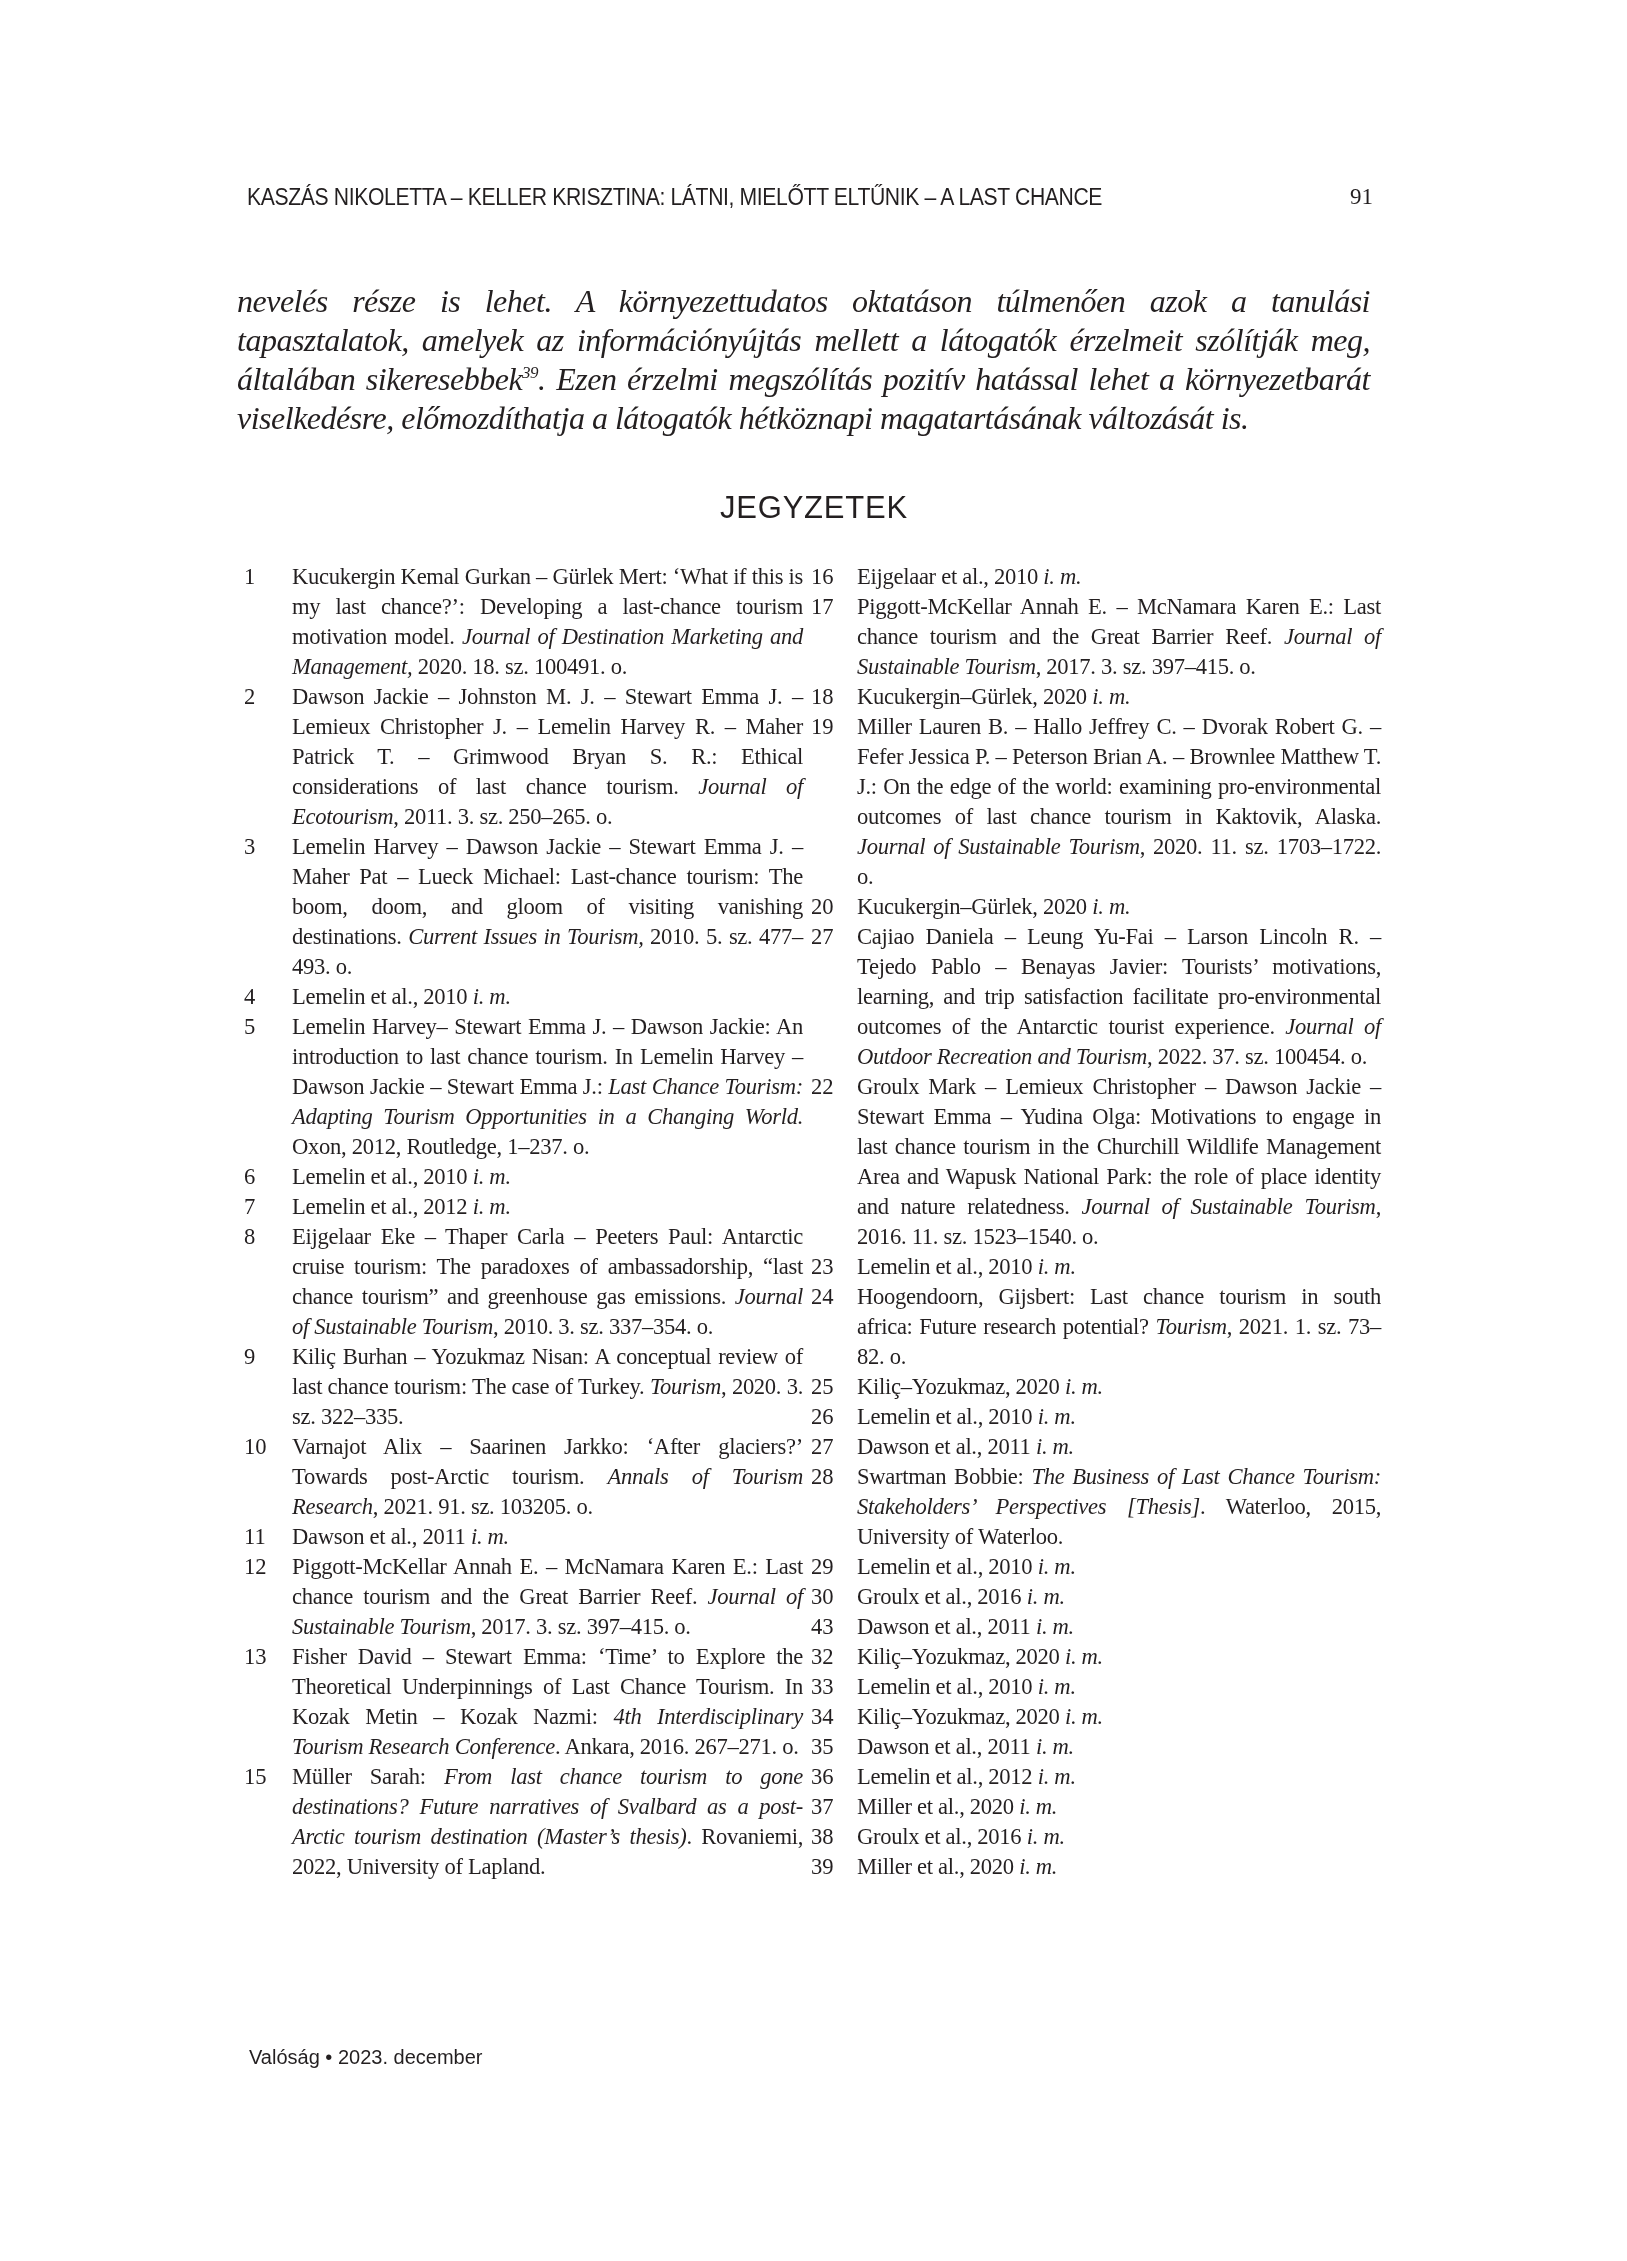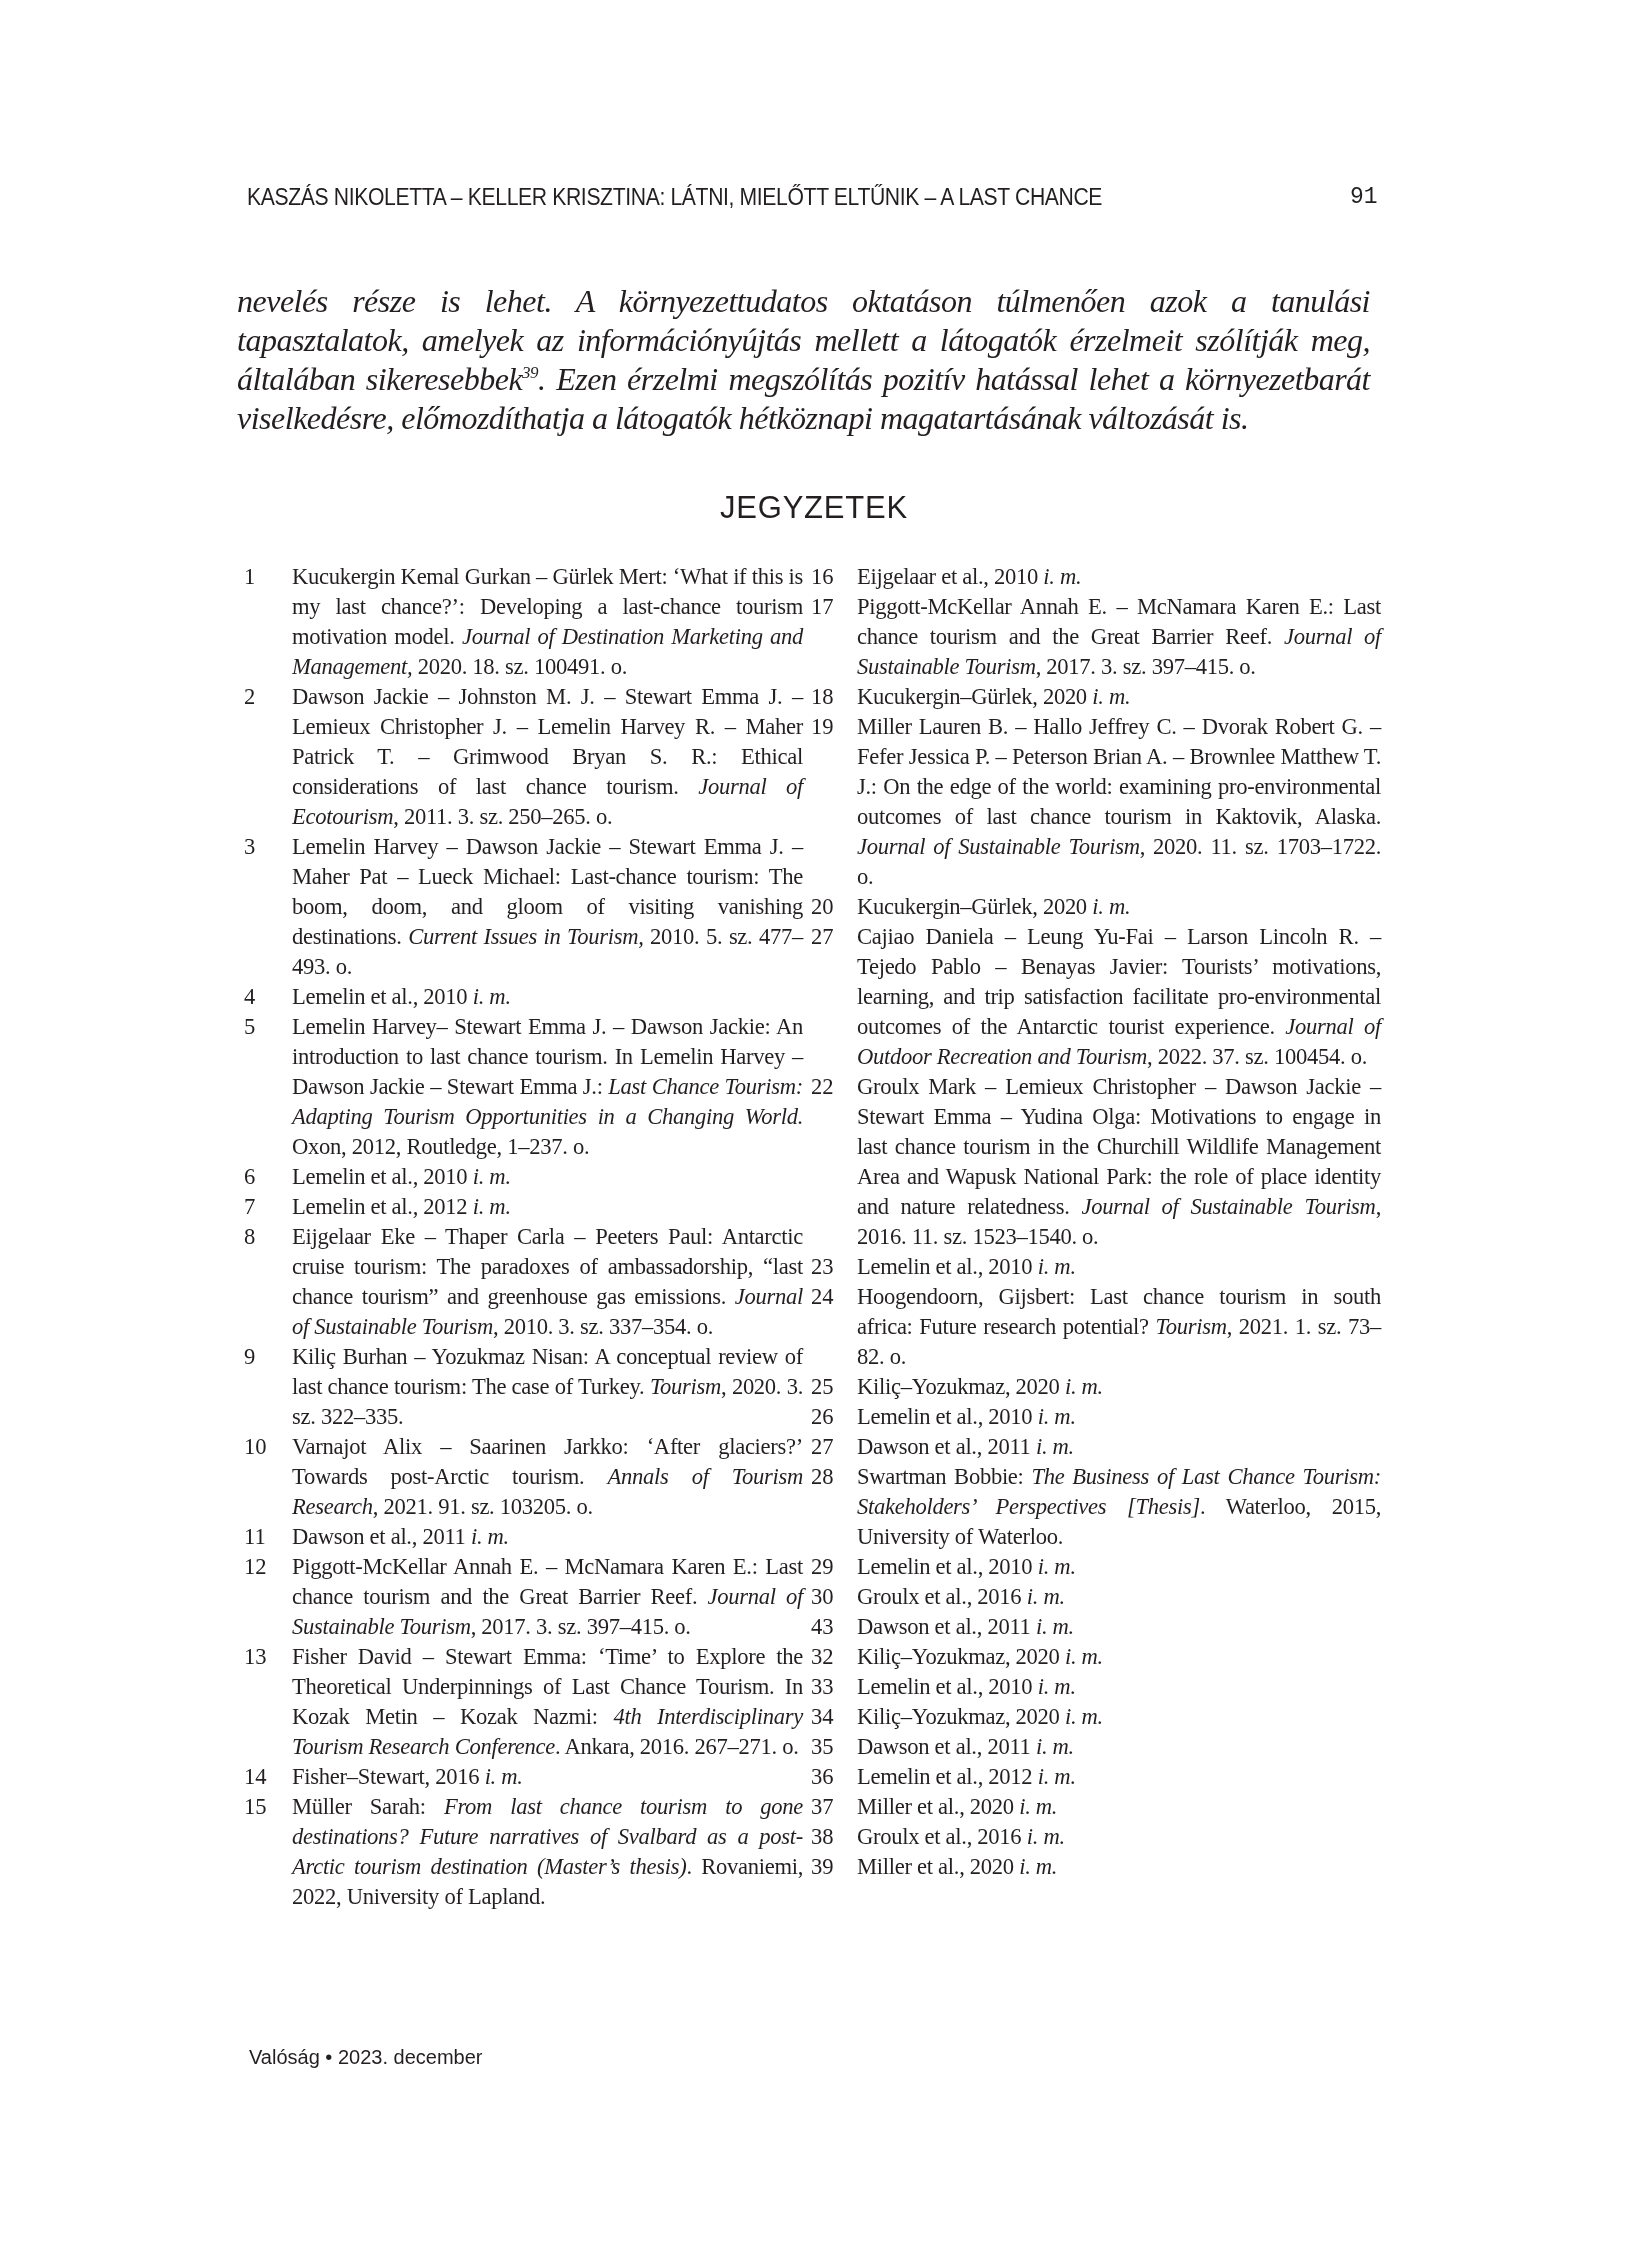--- a/index.html
+++ b/index.html
@@ -5,21 +5,21 @@
   html, body { margin: 0; padding: 0; background: #ffffff; }
   body { width: 1628px; height: 2261px; position: relative; overflow: hidden; color: #231f20; }
   .running-head {
     position: absolute; left: 247px; top: 184px; width: 1134px;
     font-family: "Liberation Sans", sans-serif; font-size: 23px;
     letter-spacing: -0.4px; transform: scaleX(0.92); transform-origin: left top;
     white-space: nowrap;
   }
   .page-num {
     position: absolute; left: 1350px; top: 184px;
-    font-family: Liberation Mono, monospace; font-size: 23px;
+    font-family: Liberation Serif, serif; font-size: 23px;
   }
   .body-text {
     position: absolute; left: 237px; top: 282px; width: 1133px;
     font-family: "Liberation Serif", serif; font-size: 32px; line-height: 39px;
     text-align: justify; letter-spacing: -0.5px; font-style: italic;
   }
   .body-text sup { font-size: 17px; line-height: 0; vertical-align: super; }
   .notes-title {
     position: absolute; left: 0; width: 1628px; top: 490px; text-align: center;
     font-family: "Liberation Sans", sans-serif; font-size: 31px; letter-spacing: 0.8px;
@@ -97,24 +97,20 @@
     </div>
     <div class="note">
       <span class="note-num">12</span>
       <span class="note-text"><span>Piggott-McKellar Annah E. – McNamara Karen E.: Last chance tourism and the Great Barrier Reef. </span><i>Journal of Sustainable Tourism</i><span>, 2017. 3. sz. 397–415. o.</span></span>
     </div>
     <div class="note">
       <span class="note-num">13</span>
       <span class="note-text"><span>Fisher David – Stewart Emma: ‘Time’ to Explore the Theoretical Underpinnings of Last Chance Tourism. In Kozak Metin – Kozak Nazmi: </span><i>4th Interdisciplinary Tourism Research Conference</i><span>. Ankara, 2016. 267–271. o.</span></span>
     </div>
     <div class="note">
-      <span class="note-num">14</span>
-      <span class="note-text"><span>Fisher–Stewart, 2016 </span><i>i. m.</i></span>
-    </div>
-    <div class="note">
       <span class="note-num">15</span>
       <span class="note-text"><span>Müller Sarah: </span><i>From last chance tourism to gone destinations? Future narratives of Svalbard as a post-Arctic tourism destination (Master’s thesis)</i><span>. Rovaniemi, 2022, University of Lapland.</span></span>
     </div>
   </div>
 <div class="col col-right" id="notes-right">
     <div class="note">
       <span class="note-num">16</span>
       <span class="note-text"><span>Eijgelaar et al., 2010 </span><i>i. m.</i></span>
     </div>
     <div class="note">

